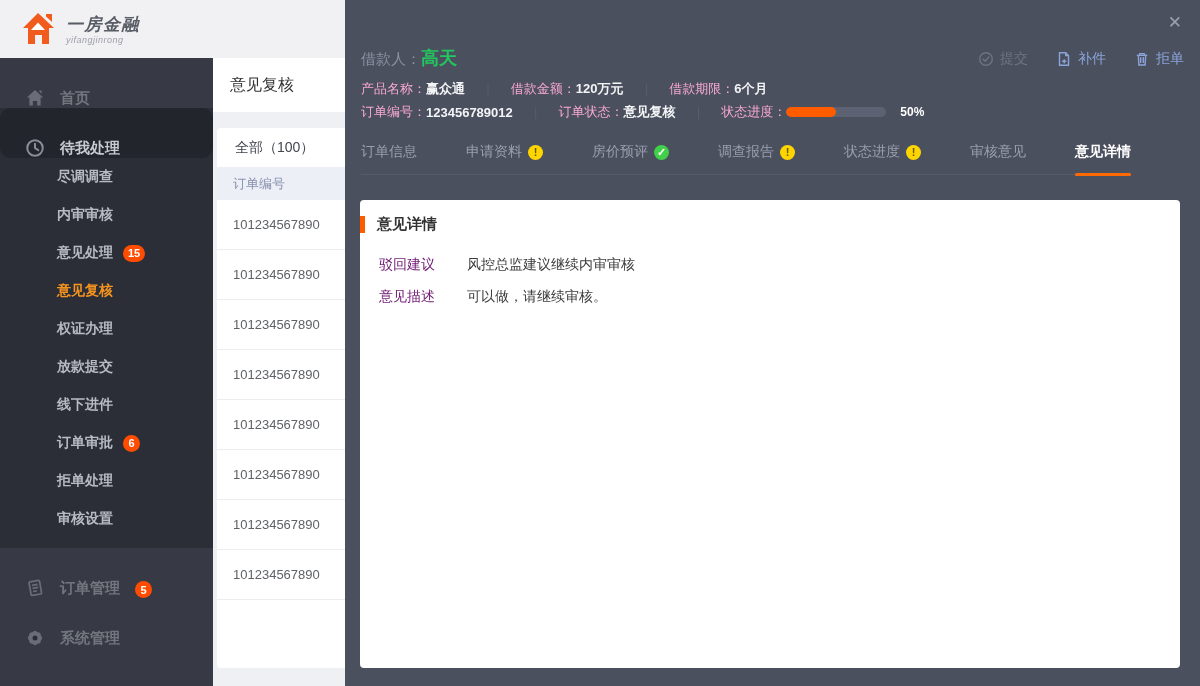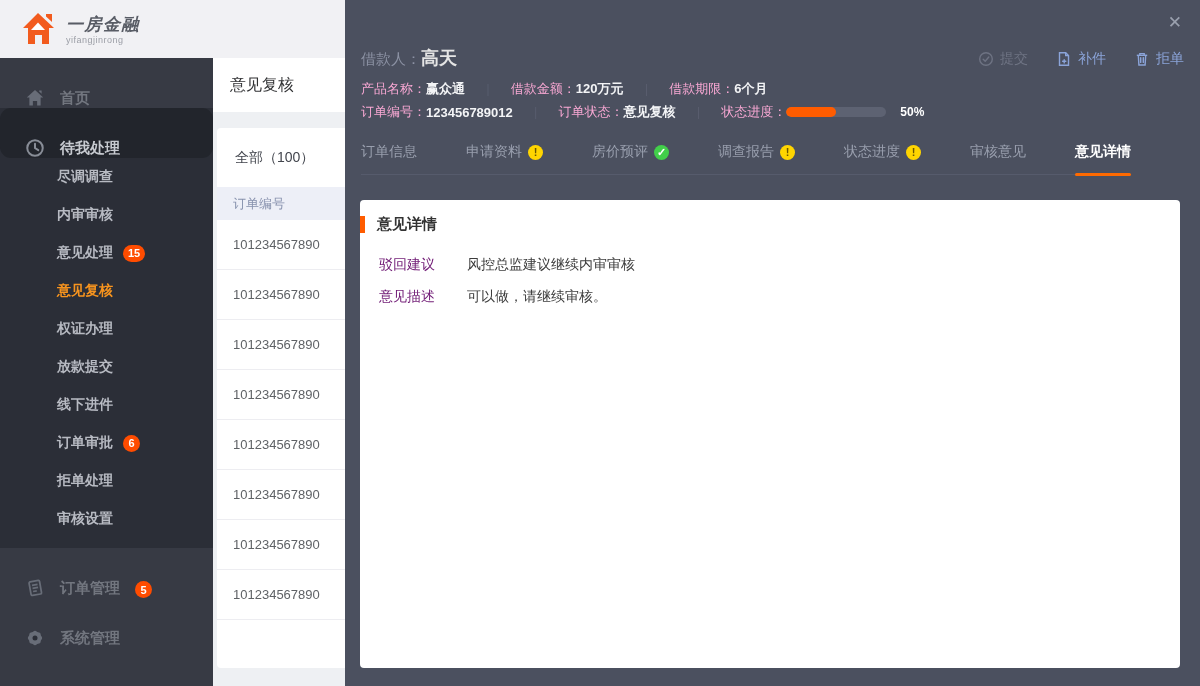--- a/index.html
+++ b/index.html
@@ -9,21 +9,21 @@
     font-family:"Liberation Sans", sans-serif;
     background:#eef0f3; color:#333;
   }
   svg { display:block; }
 
   
   .topband { position:absolute; left:0; top:0; width:345px; height:76px; background:#f1f1f4; }
   .logo { position:absolute; left:20px; top:11px; display:flex; align-items:center; gap:9px; }
   .logo-house { width:37px; height:35px; }
   .brand-cn { font-size:17px; font-weight:bold; font-style:italic; color:#585c65; letter-spacing:1.5px; }
-  .brand-en { font-size:9px; color:#9b9ea6; margin-top:-1px; letter-spacing:.5px; }
+  .brand-en { font-size:9px; color:#9b9ea6; font-style:italic; margin-top:-1px; letter-spacing:.5px; }
 
   
   .sidebar { position:absolute; left:0; top:58px; width:213px; bottom:0; background:#373a44; }
   .nav-main { height:50px; display:flex; align-items:flex-end; padding-left:25px; gap:15px;
               color:#72767f; font-size:15px; font-weight:bold; cursor:pointer;border-radius:11px; }
   .nav-main .mi { width:20px; height:20px; color:#686d78; flex:0 0 20px; }
   .nav-group { background:#2b2e37; padding-bottom:10px; }
   .nav-main.parent { background:#22252c; color:#c7cad0; }
   .nav-main.parent .mi { color:#888d97; }
   .nav-sub { height:38px; display:flex; align-items:center; padding-left:57px; gap:10px;
@@ -32,33 +32,33 @@
   .badge { background:#ff4c00; color:#fff; font-size:11px; font-weight:bold; height:17px;
            min-width:17px; padding:0 5px; border-radius:9px;
            display:inline-flex; align-items:center; justify-content:center; }
 
   
   .list-col { position:absolute; left:213px; top:58px; width:132px; bottom:0; background:#eef0f3; }
   .list-header { height:54px; background:#fff; display:flex; align-items:center; padding-left:17px;
                  font-size:16px; color:#303133; }
   .list-card { position:absolute; left:4px; right:0; top:70px; bottom:18px; background:#fff;
                border-radius:4px 0 0 4px; overflow:hidden; }
-  .filter-tab { height:59px; display:flex; align-items:center; padding-left:18px;
+  .filter-tab { height:39px; display:flex; align-items:center; padding-left:18px;
                 font-size:14px; color:#42454d; cursor:pointer; }
   .col-header { height:33px; background:#edeff7; display:flex; align-items:center; padding-left:16px;
                 font-size:13px; color:#8791ad; }
   .list-row { height:50px; display:flex; align-items:center; padding-left:16px;
               font-size:13px; color:#5f6266; border-bottom:1px solid #ededf1; cursor:pointer; }
 
   
   .drawer { position:absolute; left:345px; top:0; right:0; bottom:0; background:#4b505f; }
   .close-btn { position:absolute; right:18px; top:14px; font-size:17px; color:#9aa0ae; cursor:pointer; line-height:1; }
   .borrower { position:absolute; left:16px; top:46px; display:flex; align-items:baseline; }
   .borrower .bl { font-size:15px; color:#8c92a4; }
-  .borrower .bn { font-size:18px; color:#e5e5e5; font-weight:bold; }
+  .borrower .bn { font-size:18px; color:#22c55e; font-weight:bold; }
   .actions { position:absolute; right:16px; top:50px; display:flex; align-items:center; gap:28px; }
   .action { display:flex; align-items:center; gap:6px; font-size:14px; color:#8ba4d9; cursor:pointer; }
   .action.disabled { color:#6e7383; cursor:default; }
   .action .ai { width:16px; height:16px; }
 
   .inforow { position:absolute; left:16px; display:flex; align-items:center; font-size:13px; }
   .inforow.r1 { top:80px; }
   .inforow.r2 { top:103px; }
   .il { color:#f9a8d4; }
   .iv { color:#f3f4f6; font-weight:bold; }

